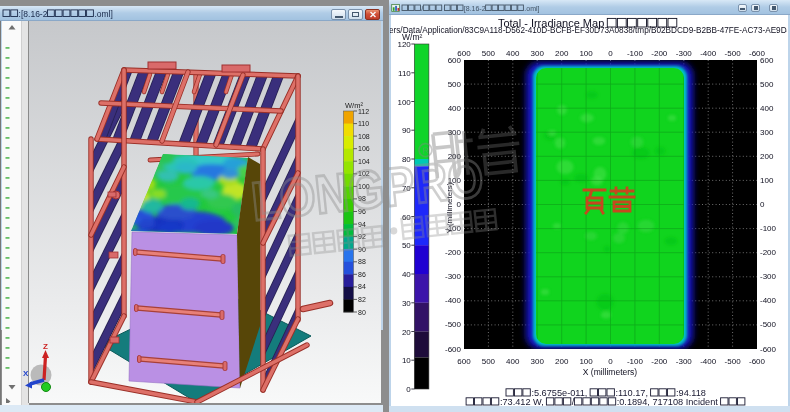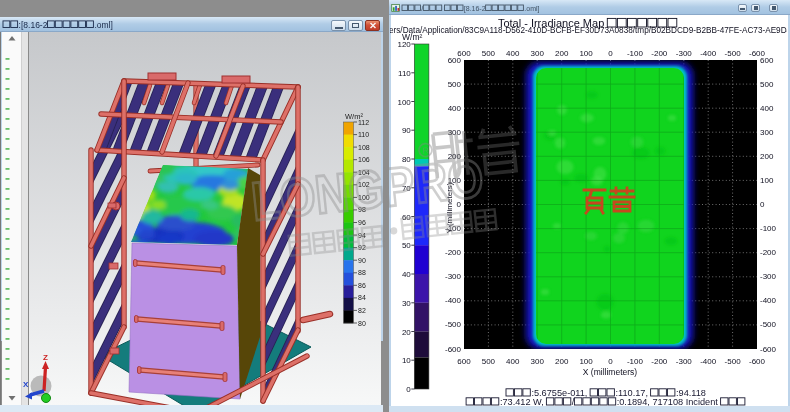--- a/index.html
+++ b/index.html
@@ -2,21 +2,21 @@
 <html><head><meta charset="utf-8"><style>
 *{margin:0;padding:0;box-sizing:border-box}
 body{width:790px;height:412px;overflow:hidden;font-family:"Liberation Sans",sans-serif;background:#8d8d8d;position:relative}
 .win{position:absolute;background:#bdd4ea}
 .tbar{position:absolute;left:0;top:0;right:0;height:15px;background:linear-gradient(#d8e8f6,#b0cce6 50%,#a2c2e0);border-bottom:1px solid #8aa8c8}
 .btn{position:absolute;top:2.5px;width:15px;height:11px;border-radius:2px;border:1px solid #7a92ac;background:linear-gradient(#f4f8fc,#cfdeec)}
 .btn.close{background:linear-gradient(#eb9270,#d05038 45%,#c03c28);border-color:#8c3020}
 .glyph{position:absolute;background:#44586e}
 </style></head><body>
 
-<div class="win" style="left:0;top:17px;width:383px;height:324px">
+<div class="win" style="left:0;top:6px;width:383px;height:324px">
   <div class="tbar"></div>
   <svg style="position:absolute;left:0;top:0" width="383" height="15" viewBox="0 0 383 15">
       <rect x="3.0" y="3.9" width="6.8" height="6.6" fill="none" stroke="#1a2a4a" stroke-width="0.9"></rect>
       <rect x="10.8" y="3.9" width="6.8" height="6.6" fill="none" stroke="#1a2a4a" stroke-width="0.9"></rect>
       <text x="18.6" y="10.5" font-size="8.5" font-weight="normal" fill="#1a2a4a">:[8.16-2</text>
       <rect x="47.5" y="3.9" width="6.8" height="6.6" fill="none" stroke="#1a2a4a" stroke-width="0.9"></rect>
       <rect x="55.3" y="3.9" width="6.8" height="6.6" fill="none" stroke="#1a2a4a" stroke-width="0.9"></rect>
       <rect x="63.1" y="3.9" width="6.8" height="6.6" fill="none" stroke="#1a2a4a" stroke-width="0.9"></rect>
       <rect x="70.9" y="3.9" width="6.8" height="6.6" fill="none" stroke="#1a2a4a" stroke-width="0.9"></rect>
       <rect x="78.7" y="3.9" width="6.8" height="6.6" fill="none" stroke="#1a2a4a" stroke-width="0.9"></rect>

